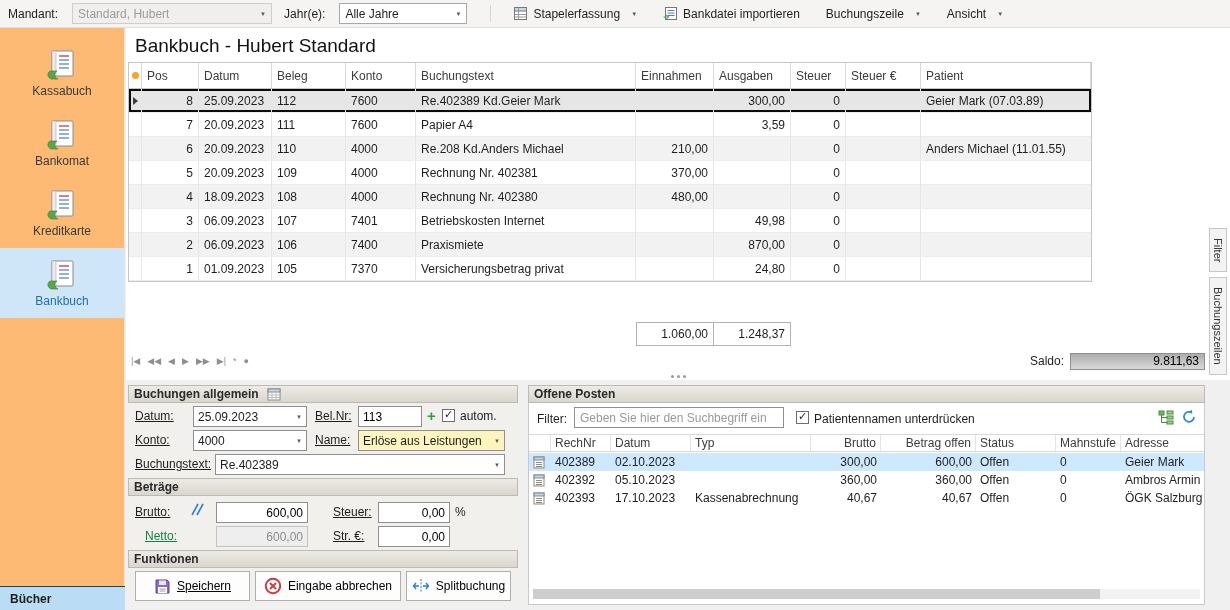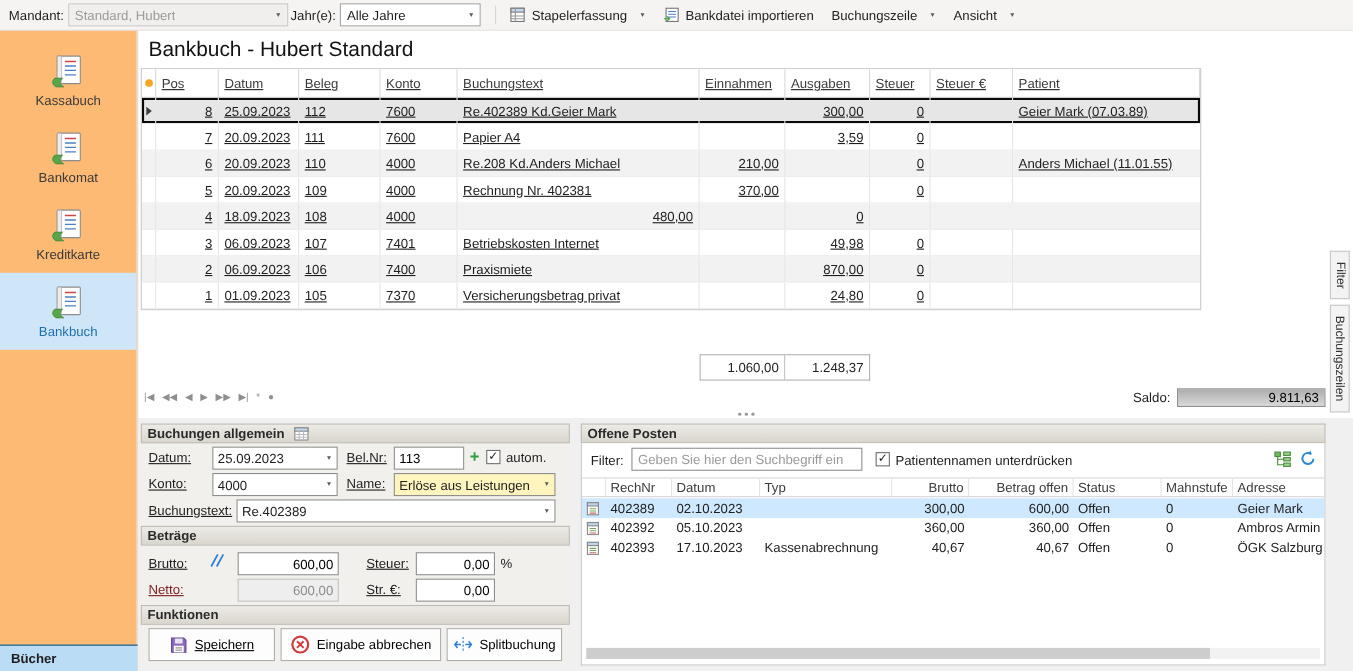--- a/index.html
+++ b/index.html
@@ -1,20 +1,20 @@
 <!DOCTYPE html>
 <html><head>
 <meta charset="utf-8">
 <style>
   *{margin:0;padding:0;box-sizing:border-box;}
   html,body{width:1230px;height:610px;}
   body{font-family:"Liberation Sans",sans-serif;font-size:12px;color:#1e1e1e;background:#f0f0f0;position:relative;overflow:hidden;}
 
   
-  .toolbar{position:absolute;left:0;top:0;width:1230px;height:28px;background:#f5f4f2;border-bottom:1px solid #e2e0dc;display:flex;align-items:center;padding:12px 8px;gap:2px;}
+  .toolbar{position:absolute;left:0;top:0;width:1230px;height:28px;background:#f5f4f2;border-bottom:1px solid #e2e0dc;display:flex;align-items:center;padding:12px 8px;gap:12px;}
   .tb-label{margin-right:2px;}
   .combo{height:21px;border:1px solid #a8a8a8;background:#fff;display:flex;align-items:center;justify-content:space-between;padding:0 5px;cursor:default;}
   .combo .ctext{overflow:hidden;white-space:nowrap;}
   .caret{font-size:6px;color:#5a5a5a;margin-left:6px;}
   .combo.disabled{background:#f0efee;color:#9b9b9b;border-color:#cfcdca;}
   .combo-mandant{width:200px;}
   .combo-jahre{width:128px;margin-right:8px;}
   .tb-sep{width:1px;height:17px;background:#d9d7d2;margin:0 3px;}
   .tb-btn{display:flex;align-items:center;gap:5px;border:none;background:transparent;font:inherit;color:#1e1e1e;padding:3px 7px;cursor:pointer;white-space:nowrap;}
 
@@ -24,21 +24,21 @@
   .side-item .side-label{color:#3a3a3a;}
   .side-item.selected{background:#cfe6f8;}
   .side-item.selected .side-label{color:#1d6fae;}
   .side-footer{position:absolute;left:0;bottom:0;width:125px;height:24px;background:#badcf5;border-top:1px solid #0c4a6e;display:flex;align-items:center;padding-left:10px;font-weight:bold;cursor:pointer;}
 
   
   .content{position:absolute;left:126px;top:28px;right:0;height:352px;background:#fff;}
   .page-title{position:absolute;left:9px;top:7px;font-size:19px;color:#121212;}
   .grid-wrap{position:absolute;left:2px;top:34px;right:25px;bottom:0;}
   .grid-table{position:absolute;left:0;top:0;width:964px;border:1px solid #c6c6c6;background:#fff;}
-  .grid-row{display:grid;grid-template-columns:13px 57px 73px 74px 70px 220px 78px 77px 55px 75px 170px;height:24px;text-decoration:underline;}
+  .grid-row{display:grid;grid-template-columns:13px 57px 73px 74px 70px 220px 78px 77px 55px 75px 170px;height:24px;}
   .grid-header{height:26px;background:#fff;border-bottom:1px solid #c6c6c6;}
   .gc{display:flex;align-items:center;padding:0 5px;border-right:1px solid #e6e6e6;overflow:hidden;white-space:nowrap;}
   .gc:last-child{border-right:none;}
   .grid-header .gc{color:#3c3c3c;border-right:1px solid #d9d9d9;}
   .gc.num{justify-content:flex-end;}
   .c-marker{padding:0 2px;justify-content:center;}
   .orange-dot{width:7px;height:7px;border-radius:50%;background:#f5a623;display:inline-block;}
   .grid-body .grid-row{border-bottom:1px solid #ececec;background:#fff;cursor:pointer;}
   .grid-body .grid-row:nth-of-type(odd){background:#f2f2f2;}
   .grid-body .grid-row.selected{background:#e6e6e6;box-shadow:inset 0 0 0 2px #0a0a0a;}
@@ -265,20 +265,21 @@
             <span class="gc num">0</span>
             <span class="gc num"></span>
             <span class="gc"></span>
           </div>
           <div class="grid-row">
             <span class="gc c-marker"></span>
             <span class="gc num">4</span>
             <span class="gc">18.09.2023</span>
             <span class="gc">108</span>
             <span class="gc">4000</span>
+            <span class="gc">Rechnung Nr. 402380</span>
             <span class="gc num">480,00</span>
             <span class="gc num"></span>
             <span class="gc num">0</span>
             <span class="gc num"></span>
             <span class="gc"></span>
           </div>
           <div class="grid-row">
             <span class="gc c-marker"></span>
             <span class="gc num">3</span>
             <span class="gc">06.09.2023</span>
@@ -407,21 +408,21 @@
     <svg width="15" height="13" viewBox="0 0 15 13">
         <line x1="2" y1="12" x2="8" y2="1" stroke="#2a7fd4" stroke-width="1.6"></line>
         <line x1="7" y1="12" x2="13" y2="1" stroke="#2a7fd4" stroke-width="1.6"></line>
       </svg>
   </span>
   <input class="tin num" style="left: 88px; top: 117px; width: 92px;" value="600,00">
   <span class="flbl u" style="left:205px;top:120px">Steuer:</span>
   <input class="tin num" style="left: 250px; top: 117px; width: 72px;" value="0,00">
   <span class="flbl" style="left:327px;top:120px">%</span>
 
-  <span class="flbl u" style="left:7px;top:144px;color:#7f1d1d">Netto:</span>
+  <span class="flbl u" style="left:17px;top:144px;color:#15803d">Netto:</span>
   <input class="tin num ro" style="left: 88px; top: 141px; width: 92px;" readonly="" value="600,00">
   <span class="flbl u" style="left:205px;top:144px">Str. €:</span>
   <input class="tin num" style="left: 250px; top: 141px; width: 72px;" value="0,00">
 
   <div class="panel-header" style="position:absolute;left:0;right:0;top:165px">
     <span>Funktionen</span>
   </div>
 
   <button class="fbtn" style="left:7px;top:186px;width:115px">
     <svg width="17" height="17" viewBox="0 0 17 17">

